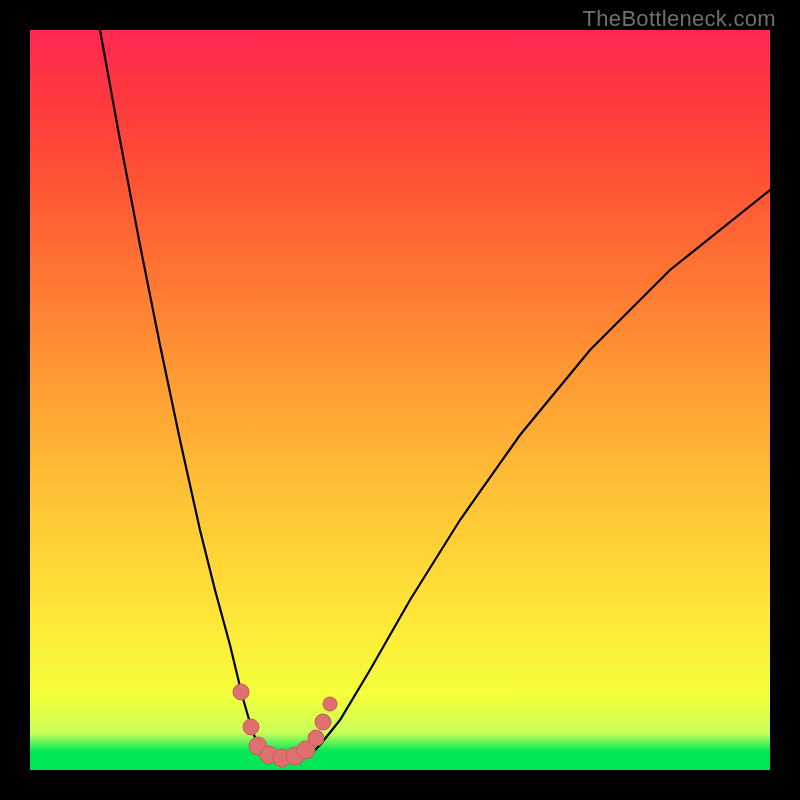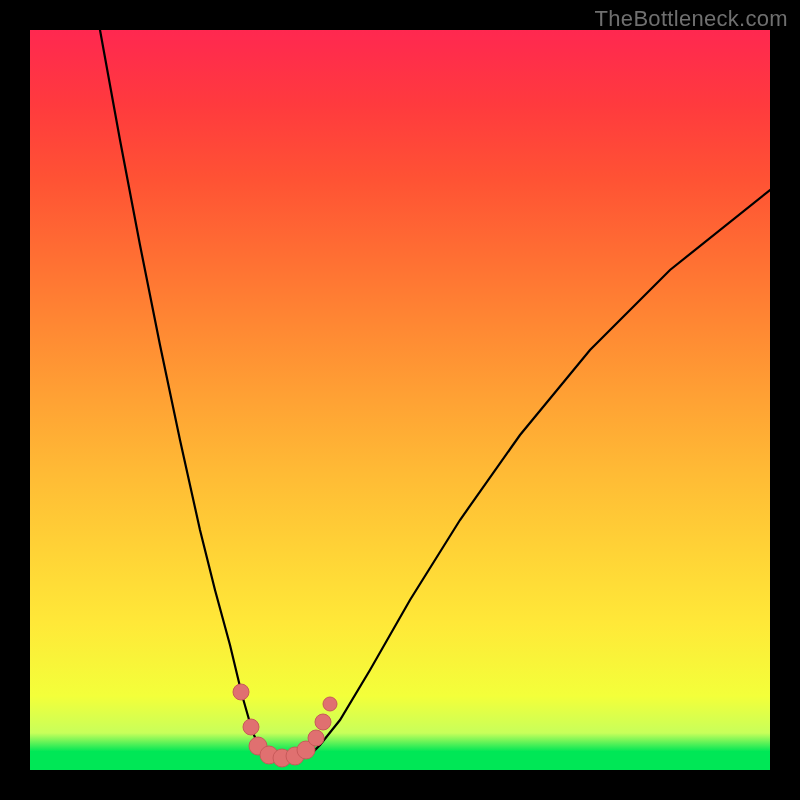--- a/index.html
+++ b/index.html
@@ -41,21 +41,21 @@
       #ff8833 60%,
       #ff6d33 70%,
       #ff5234 80%,
       #ff3a3e 90%,
       #ff2850 100%
     );
   }
   .watermark {
     position: absolute;
     top: 6px;
-    right: 12px;
+    right: 24px;
     color: #6f6f6f;
     font-size: 22px;
     font-weight: 500;
     letter-spacing: 0.3px;
     user-select: none;
   }
   svg.curve {
     position: absolute;
     inset: 0;
   }

